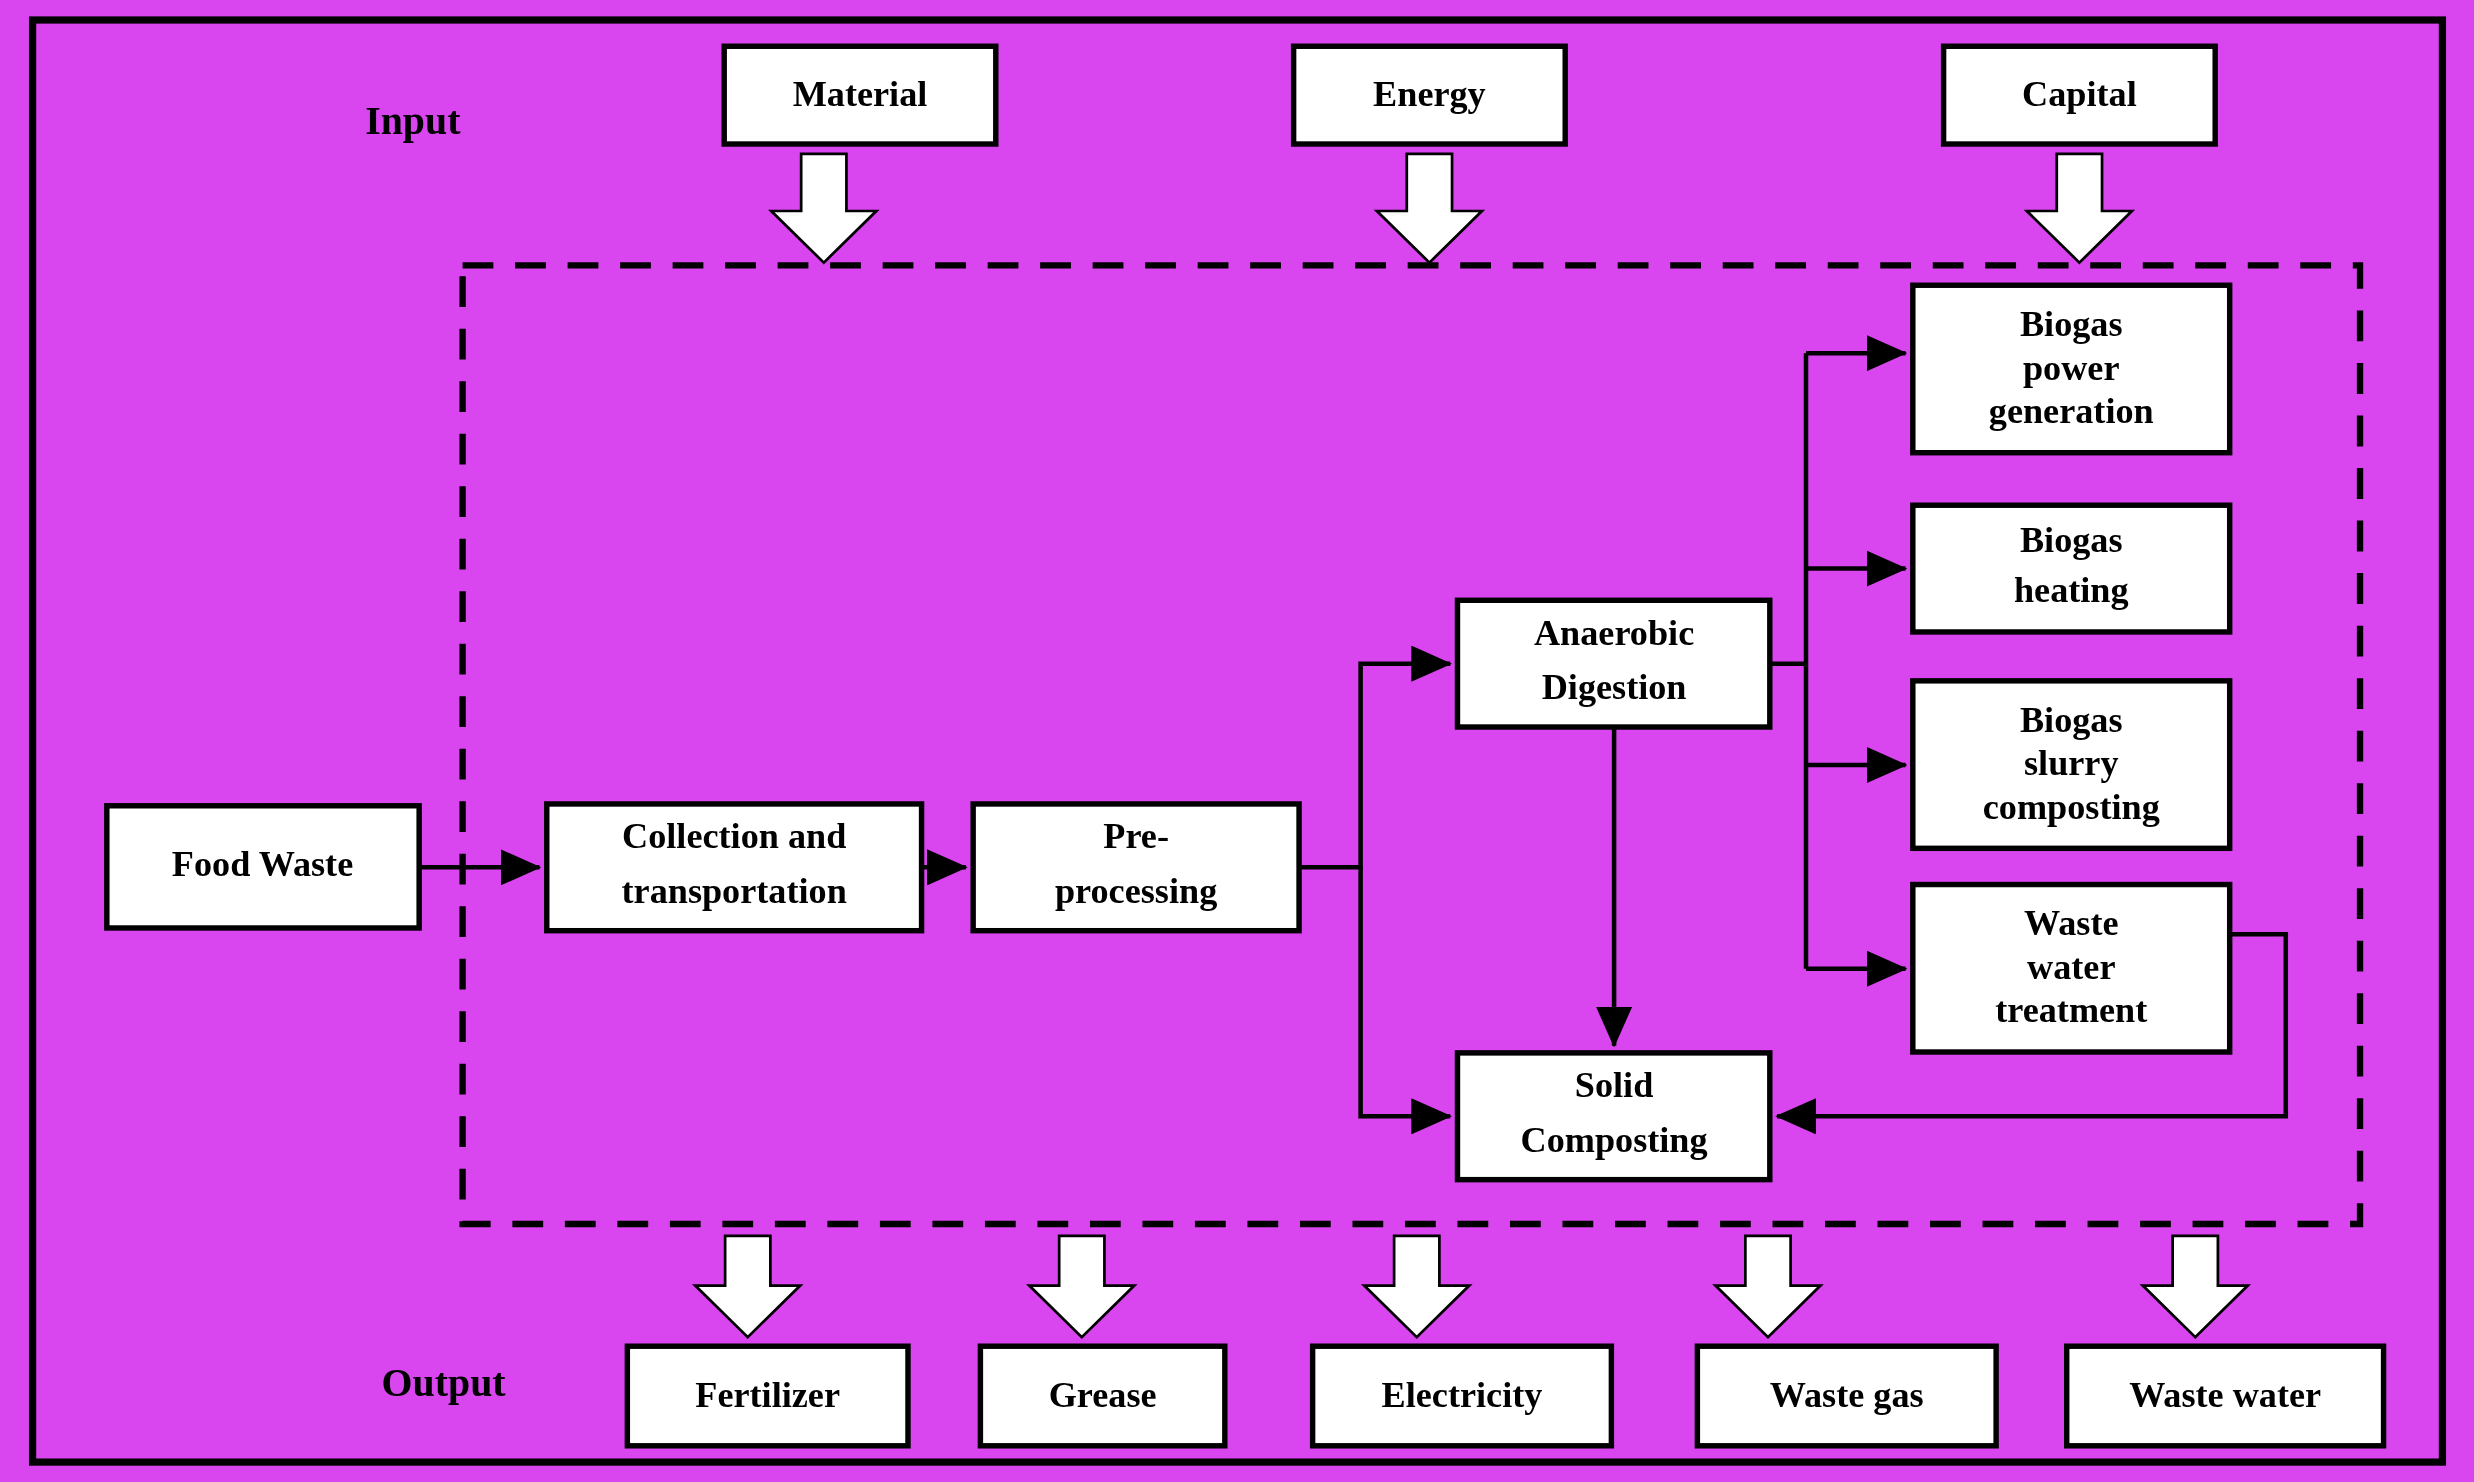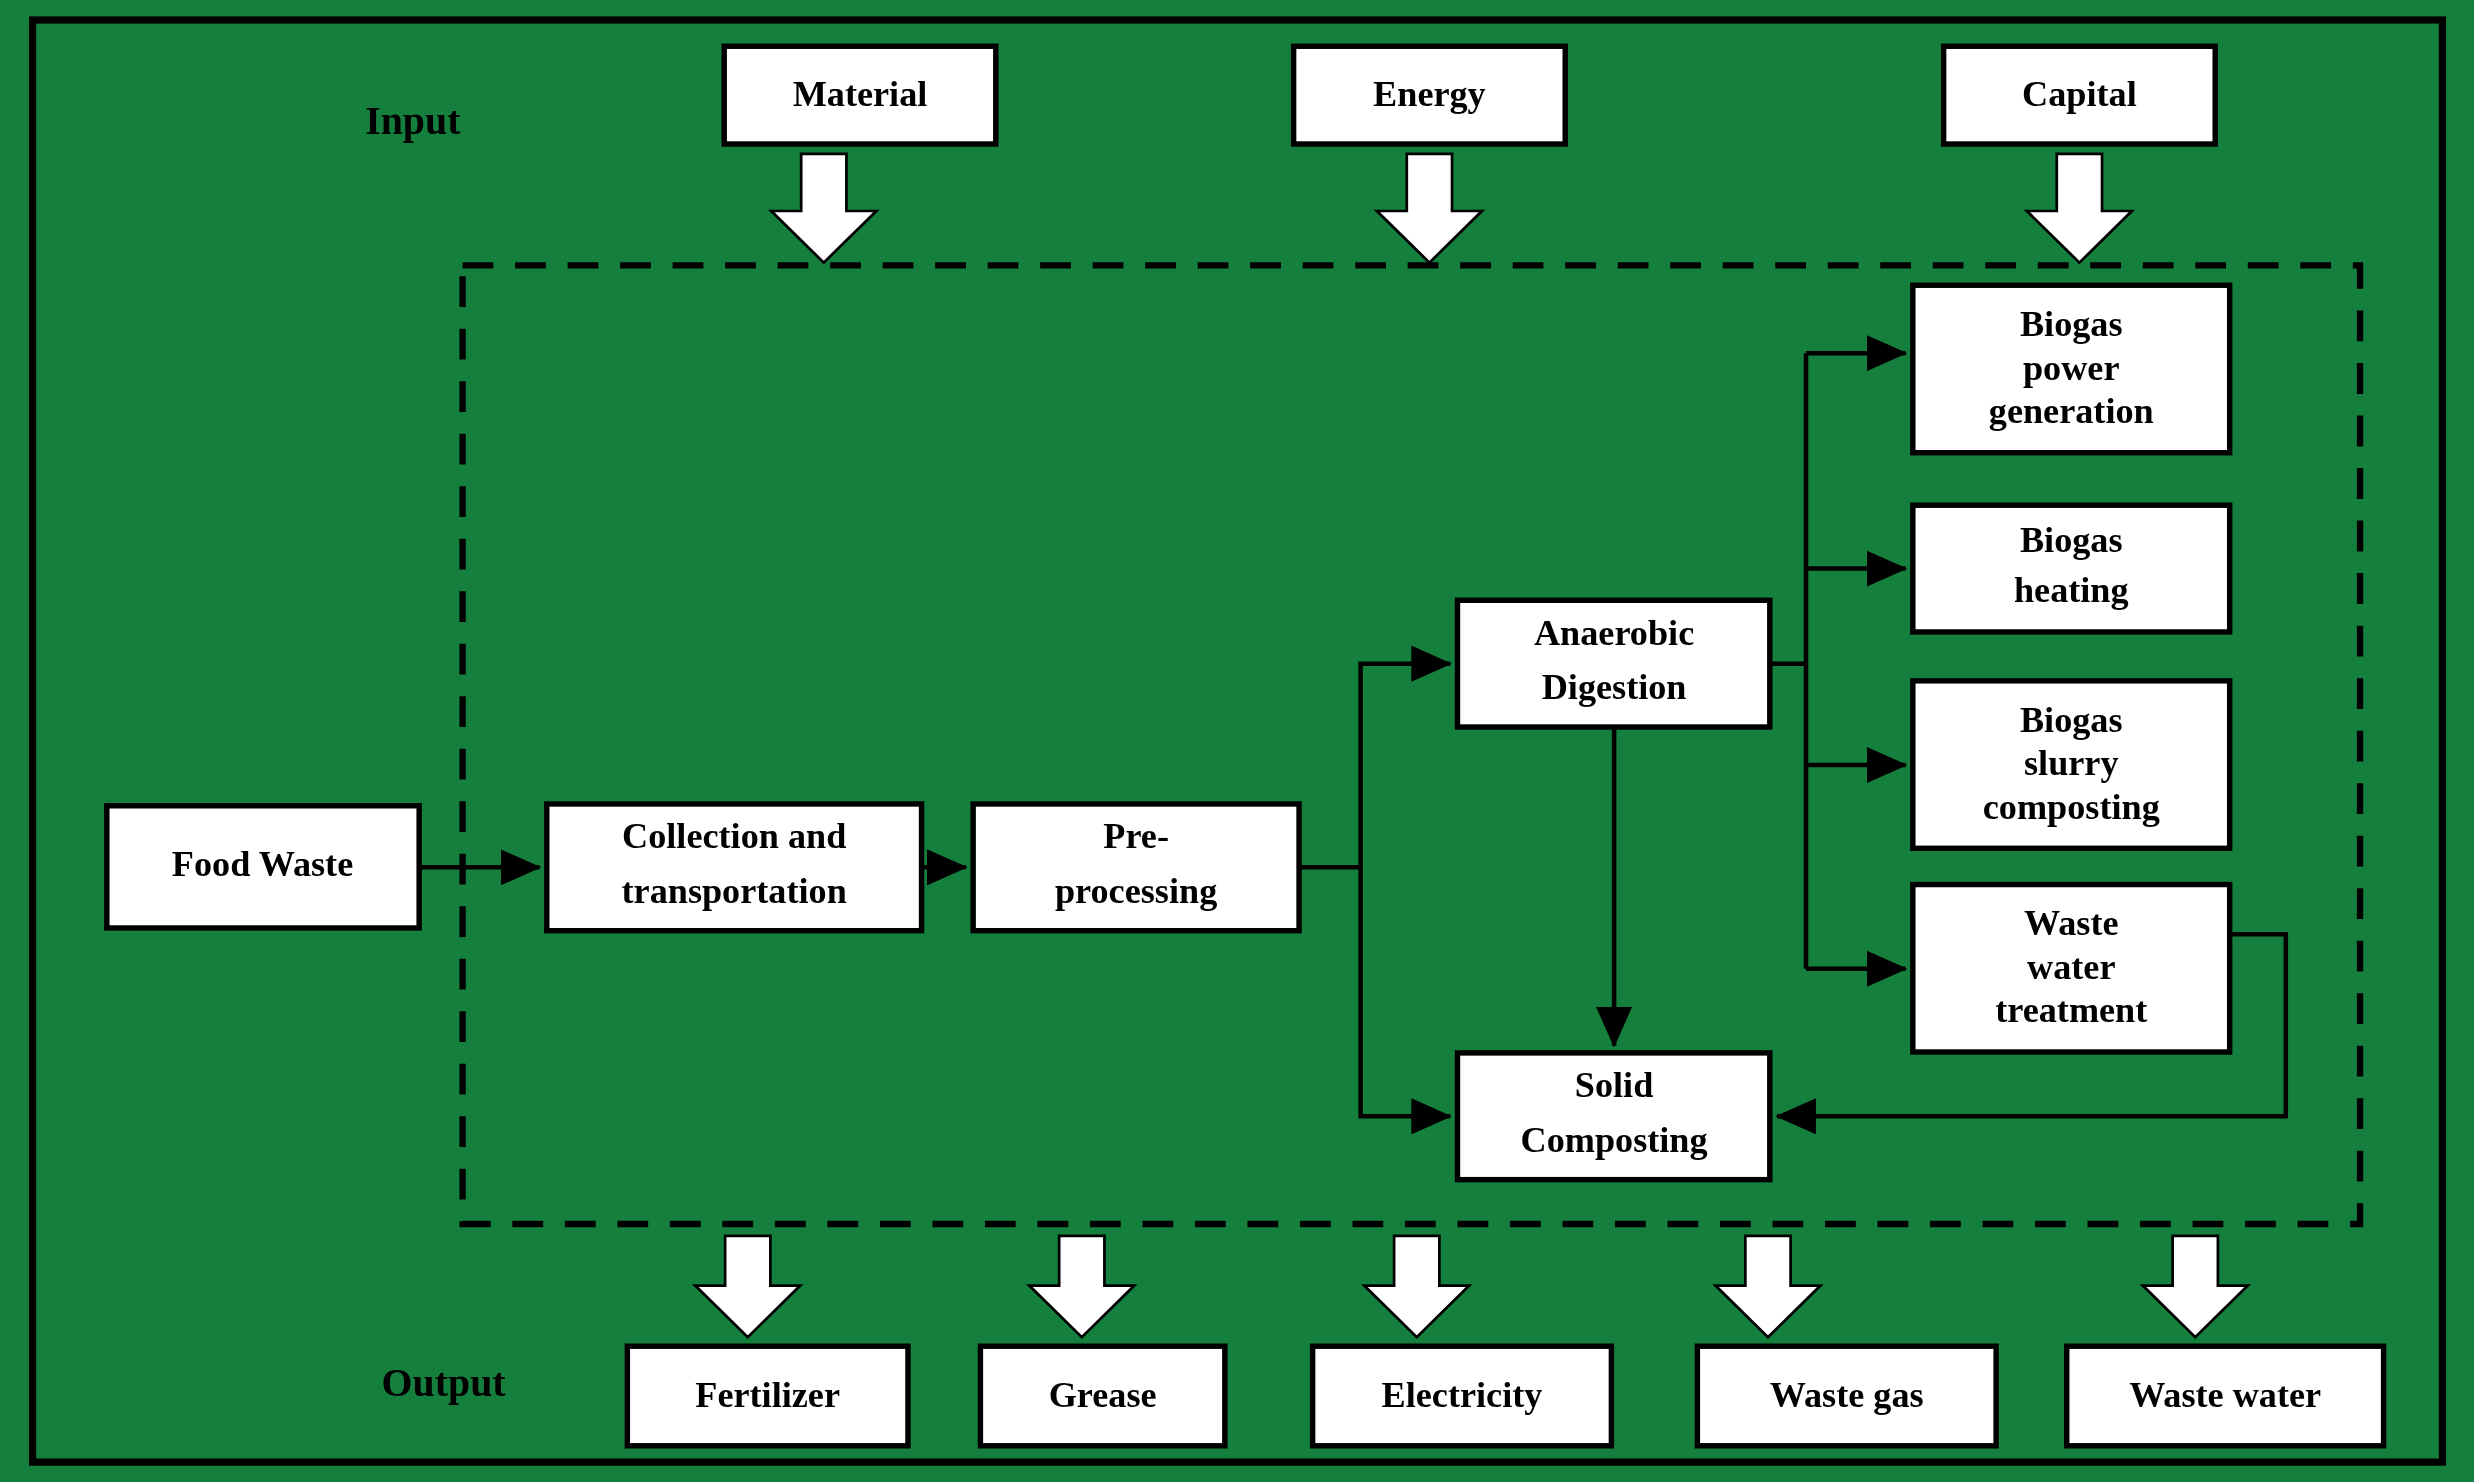--- a/index.html
+++ b/index.html
@@ -1,17 +1,17 @@
 <!DOCTYPE html>
 <html style="font-size:14.5px"><head>
 <meta charset="utf-8">
 <style>
   html,body{margin:0;padding:0;background:#ffffff;}
   body{font-family:"Liberation Serif", serif;}
-  #stage{position:relative;width:2475px;height:1483px;background:#15803d;overflow:hidden;}
+  #stage{position:relative;width:2475px;height:1483px;background:#d946ef;overflow:hidden;}
   svg{position:absolute;top:0;left:0;width:2475px;height:1483px;}
   .nodeLabel{
     font-family:"Liberation Serif", serif;
     font-weight:bold;
     font-size:40px;
     fill:#000000;
     text-anchor:middle;
     dominant-baseline:middle;
   }
   .sectionLabel{

